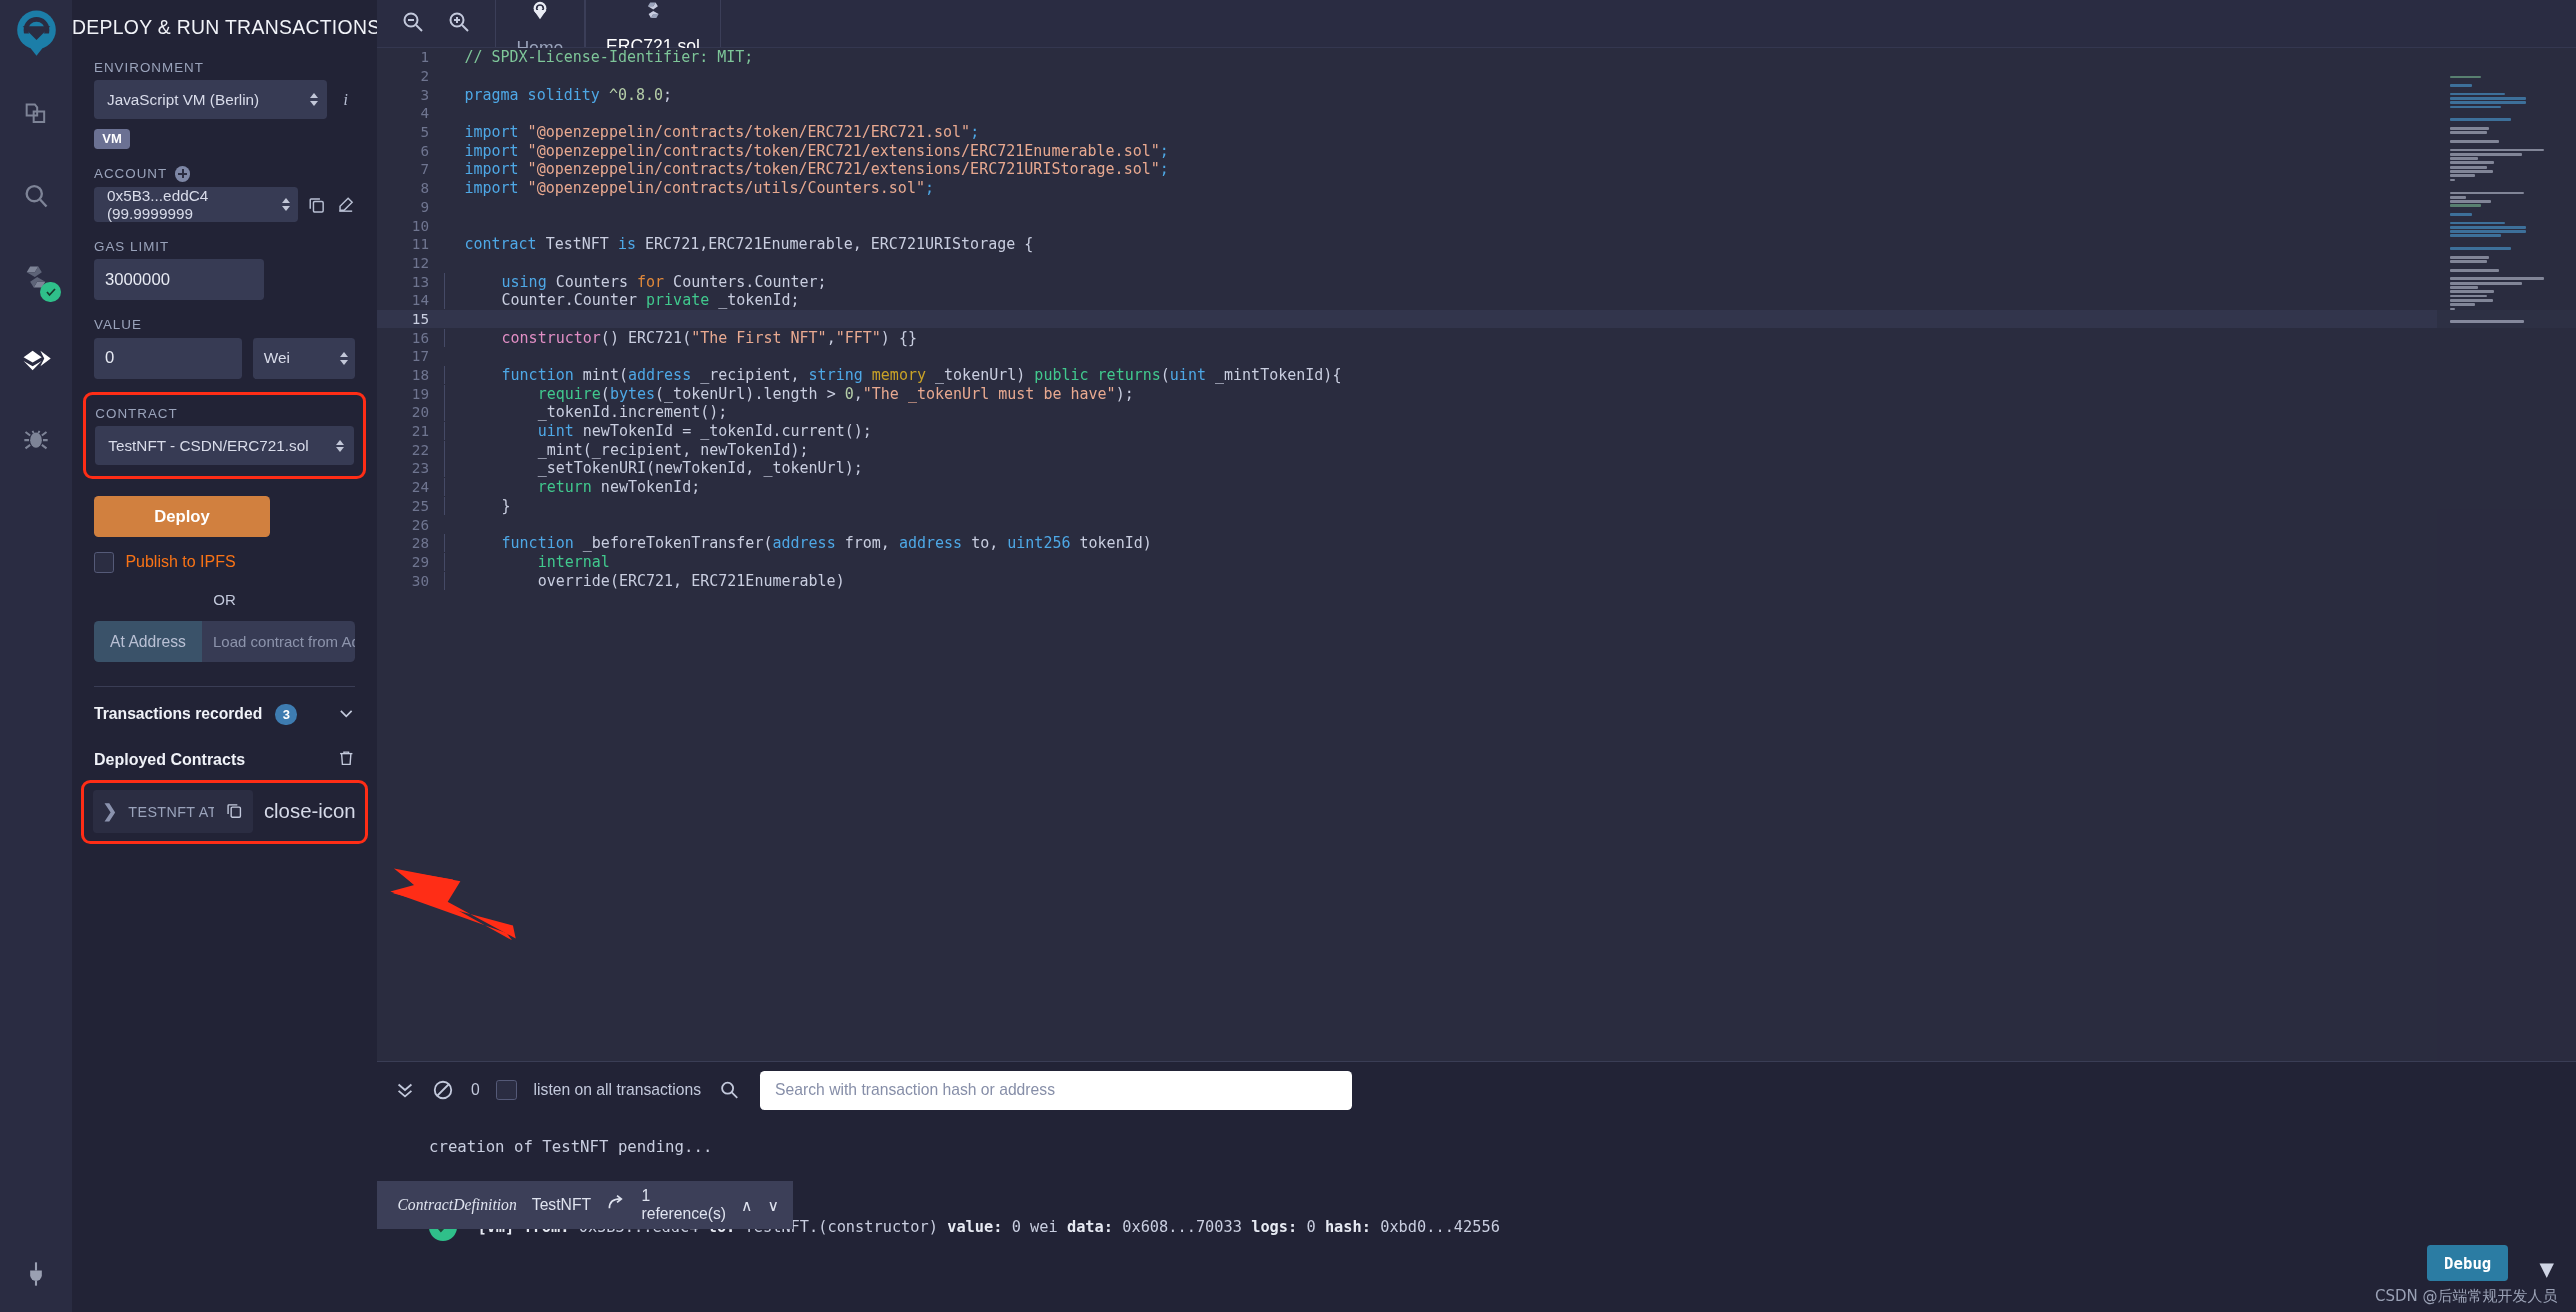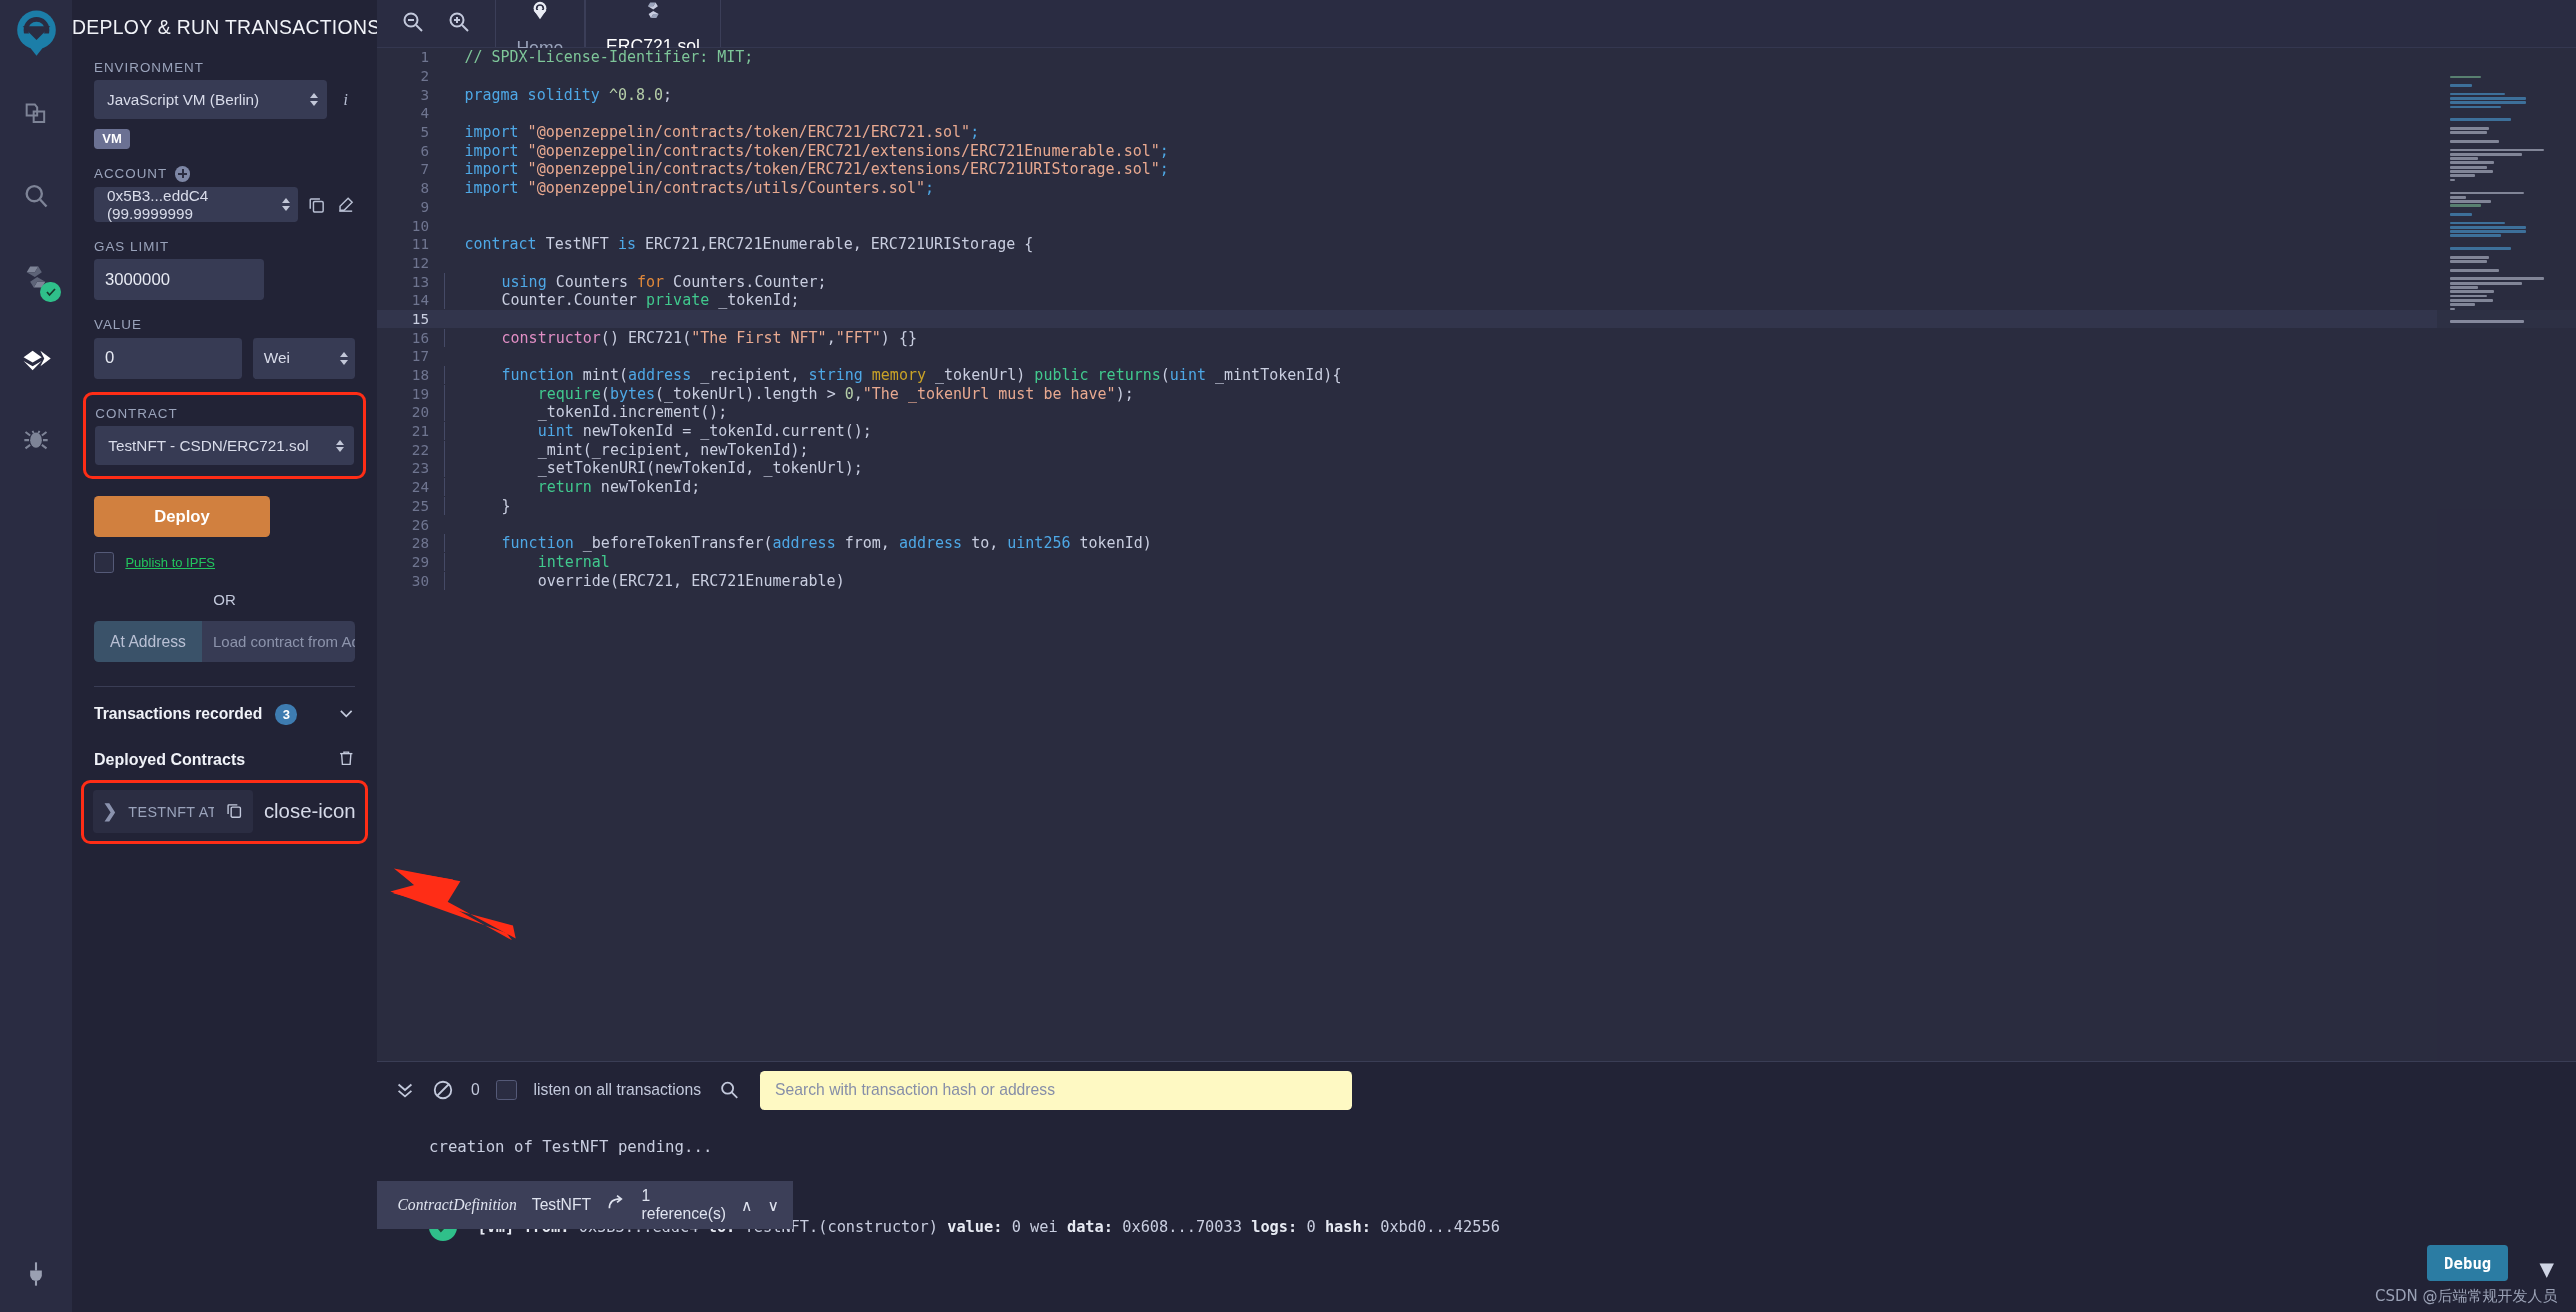--- a/index.html
+++ b/index.html
@@ -121,21 +121,21 @@
   .btn-deploy {
     background: #d1803f; color: #fff; border: none; border-radius: 4.6px;
     font-size: 16.7px; font-weight: bold; width: 176px; height: 41px;
     margin-top: 16.7px; display: flex; align-items: center; justify-content: center;
   }
   .chk-row { display: flex; align-items: center; gap: 11px; margin-top: 15px; }
   .chk {
     width: 20.4px; height: 20.4px; border: 1.9px solid #555a78; border-radius: 2.8px;
     background: #2b2d42;
   }
-  .chk-label { font-size: 13px; color: #22c55e; text-decoration: underline; }
+  .chk-label { font-size: 16px; color: #f97316; }
   .or-row { text-align: center; font-size: 15px; color: #c3c9dc; margin-top: 18.5px; }
 
   .ataddr-row { display: flex; margin-top: 13px; }
   .at-btn {
     background: #3a5269; color: #b9c0d4; font-size: 15.7px;
     width: 108px; height: 41px; border-radius: 4.6px 0 0 4.6px;
     display: flex; align-items: center; justify-content: center;
   }
   .at-input {
     background: #373b54; color: #8d94ac; font-size: 15px;
@@ -248,21 +248,21 @@
   }
   .term-toolbar {
     height: 56px; display: flex; align-items: center; gap: 16.7px; padding: 0 16.7px;
     background: #222336;
   }
   .t-icon { color: #b9c0d4; display: flex; align-items: center; }
   .t-zero { color: #c3c9dc; font-size: 15.7px; }
   .t-chk { width: 20.4px; height: 20.4px; border: 1.9px solid #555a78; border-radius: 2.8px; background:#2b2d42; }
   .t-lbl { color: #c3c9dc; font-size: 15.7px; }
   .t-search {
-    background: #fef9c3; border-radius: 4.6px; height: 39px; width: 592px;
+    background: #ffffff; border-radius: 4.6px; height: 39px; width: 592px;
     display: flex; align-items: center; padding: 0 15px;
     color: #868ea8; font-size: 15.7px; margin-left: 3.7px;
   }
   .term-body {
     height: 194px; background: #222336; padding: 18.5px 0 0 0; position: relative;
     font-family: "DejaVu Sans Mono", monospace;
   }
   .t-pending { color: #c9cee0; font-size: 15.7px; padding-left: 52px; }
   .t-txrow {
     display: flex; align-items: center; gap: 20.4px; padding-left: 52px;

